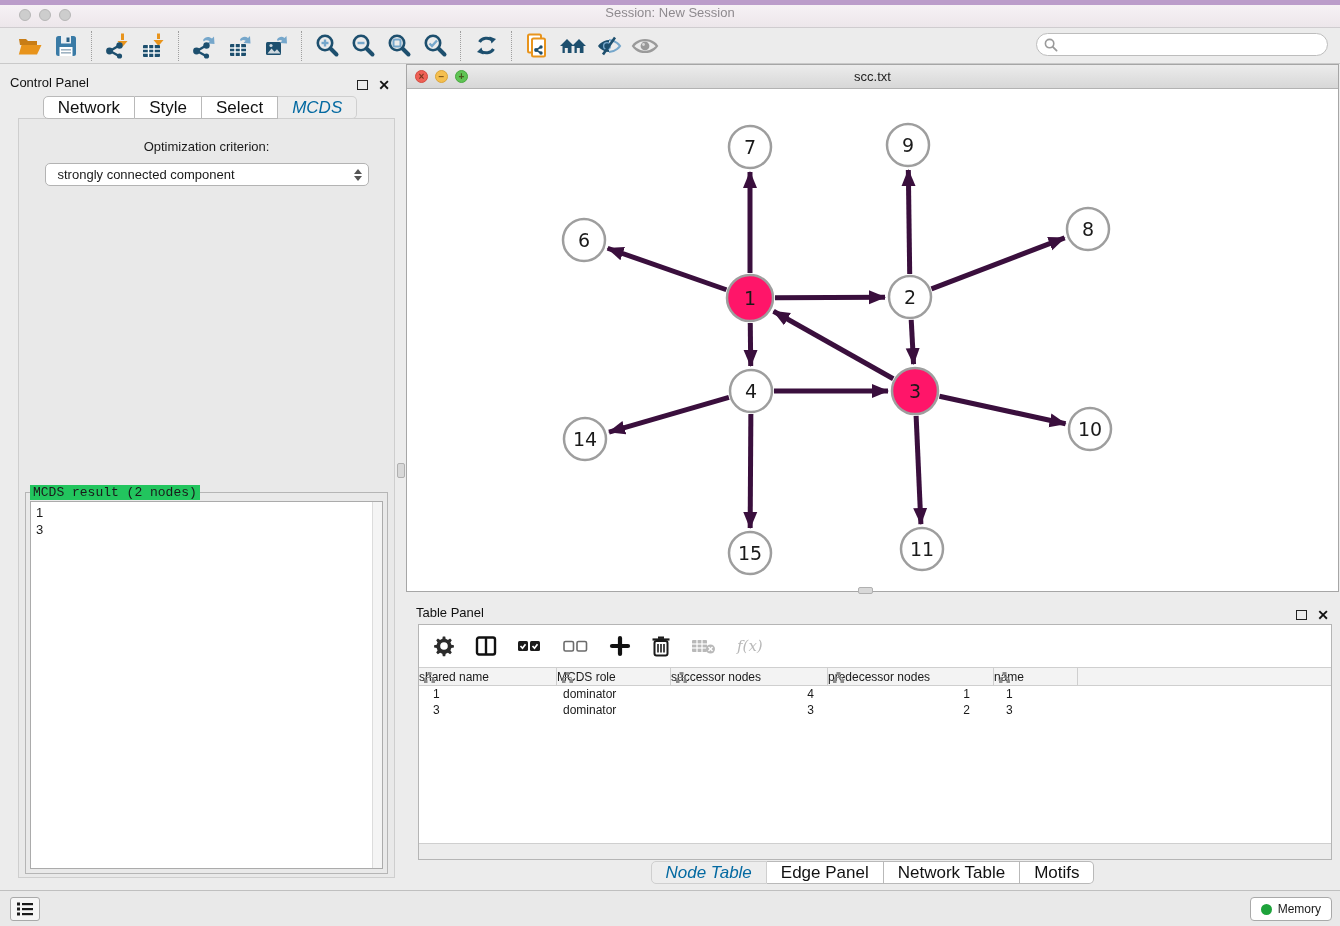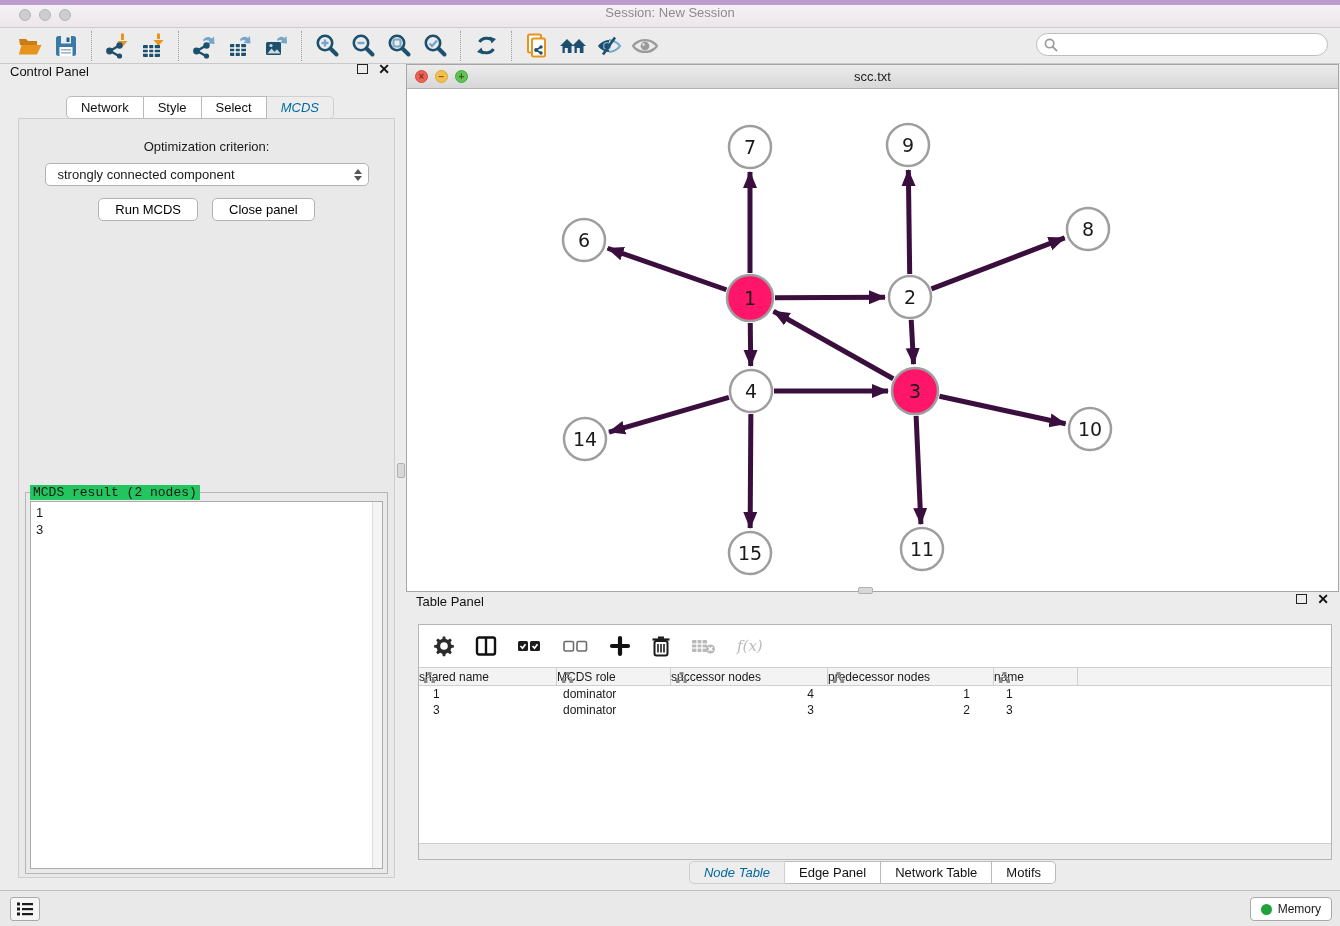--- a/index.html
+++ b/index.html
@@ -21,27 +21,27 @@
     border-bottom:1px solid #c9c9c9; display:flex; align-items:center; padding-left:12px; }
   .tbtn { width:36px; height:32px; display:flex; align-items:center; justify-content:center; }
   .tsep { width:1px; height:30px; border-left:1px dotted #9f9f9f; margin:0 7px; }
   #search-box { position:absolute; right:12px; top:5px; width:292px; height:23px; background:#fff;
     border:1px solid #bdbdbd; border-radius:12px; display:flex; align-items:center; padding-left:7px; }
   #search-box input { border:none; outline:none; background:transparent; font-size:12px; width:250px;
     font-family:"Liberation Sans",sans-serif; margin-left:4px; }
 
   
   #control-panel { left:0; top:64px; width:400px; height:826px; }
-  .panel-title-row { height:26px; display:flex; align-items:flex-start; padding:0 10px; }
+  .panel-title-row { height:26px; display:flex; align-items:flex-end; padding:0 10px; }
   .panel-title { font-size:13px; color:#111; flex:1; }
   .float-ic { width:11px; height:10px; border:1.5px solid #222; margin-right:10px; }
   .close-ic { font-size:14px; font-weight:bold; color:#111; line-height:10px; }
   #cp-tabs { position:absolute; left:0; top:32px; width:400px; display:flex; justify-content:center; z-index:2; }
   .tab { height:23px; line-height:21px; background:#fff; border:1px solid #b9b9b9; border-left:none;
-    padding:0 14px; font-size:13px; color:#111; }
+    padding:0 14px; font-size:17px; color:#111; }
   .tab:first-child { border-left:1px solid #b9b9b9; border-radius:5px 0 0 5px; }
   .tab:last-child { border-radius:0 5px 5px 0; }
   .tab.selected { color:#0369a1; background:#ededed; border-color:#cfcfcf;font-style:italic; }
   #cp-body { position:absolute; left:18px; right:5px; top:54px; height:760px;
     background:#e9e9e9; border:1px solid #cecece; }
   #opt-label { margin-top:20px; text-align:center; font-size:13px; }
   #criterion-select { margin:9px auto 0 auto; width:324px; height:23px; background:#fff;
     border:1px solid #b3b3b3; border-radius:5px; display:flex; align-items:center;
     padding:0 6px 0 12px; font-size:13px; }
   #criterion-select .val { flex:1; }
@@ -302,24 +302,20 @@
     <span class="tab selected">MCDS</span>
   </div>
   <div id="cp-body">
     <div id="opt-label">Optimization criterion:</div>
     <div id="criterion-select">
       <span class="val">strongly connected component</span>
       <span class="stepper">
           <i class="up"></i>
           <i class="dn"></i>
         </span>
-    </div>
-    <div id="cp-buttons">
-      <button class="btn">Run MCDS</button>
-      <button class="btn">Close panel</button>
     </div>
     <div id="mcds-fieldset">
       <span id="mcds-legend">MCDS result (2 nodes)</span>
       <div id="mcds-list">
         <div id="mcds-items">
             <div>1</div>
             <div>3</div>
           </div>
         <div id="mcds-scroll"></div>
       </div>

